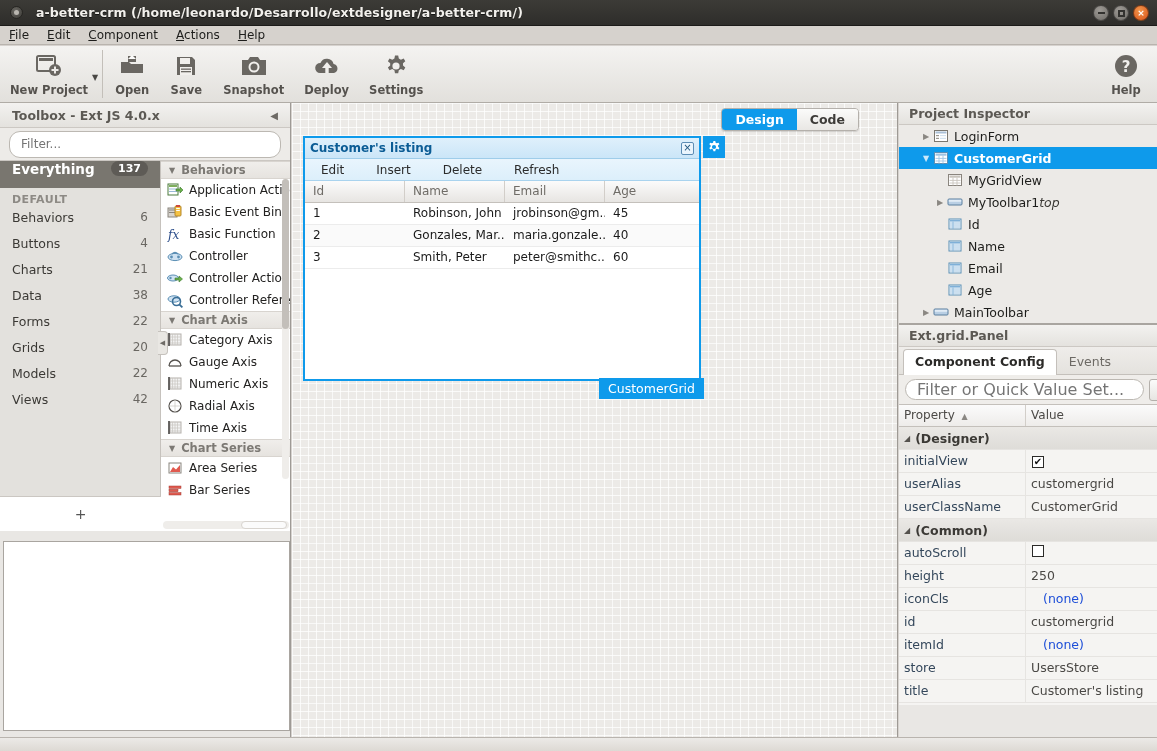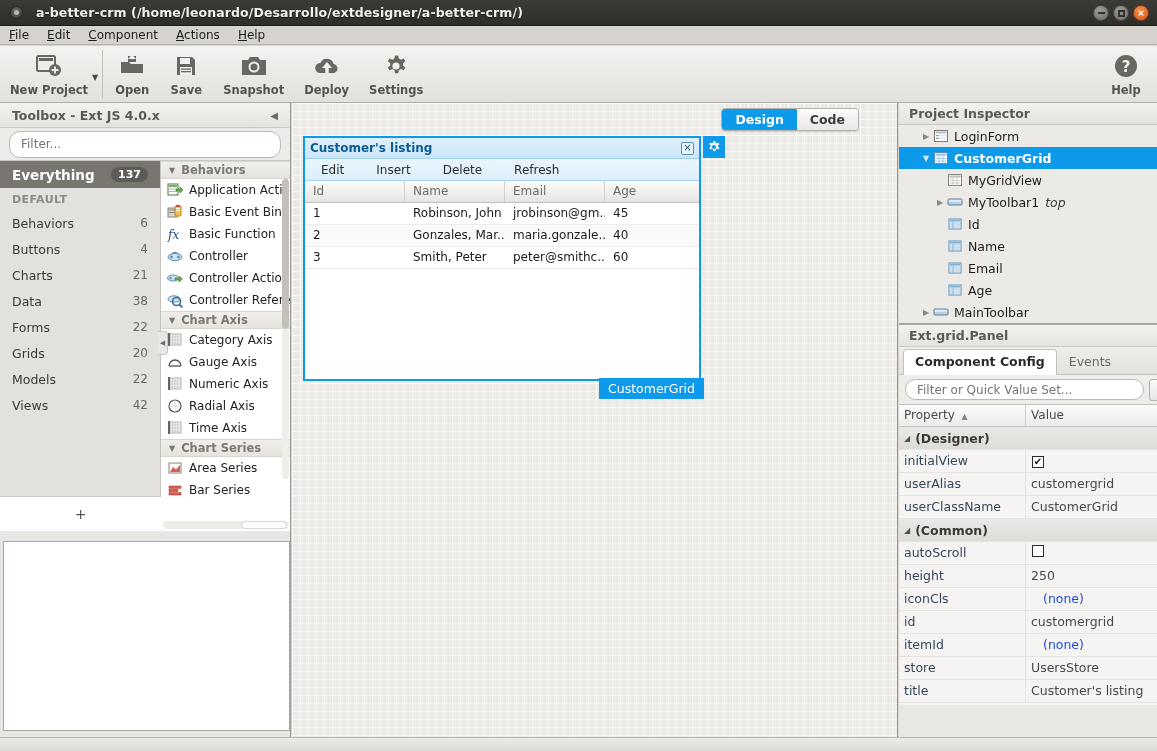--- a/index.html
+++ b/index.html
@@ -124,21 +124,21 @@
     font-size: 12px; color: #9b9893; padding: 0 11px;
     font-family: "DejaVu Sans", sans-serif; outline: none;
   }
   #toolbox-body { display: flex; height: 370px; }
 
   #cat-col {
     width: 161px; background: #e3e1dd; position: relative;
     border-right: 1px solid #c6c2bd;
   }
   .cat-row {
-    height: 26px; display: flex; align-items: center; padding: 0 12px;
+    height: 26px; display: flex; align-items: flex-start; padding: 0 12px;
     font-size: 12.5px; color: #3b3935;
     font-family: "DejaVu Sans", sans-serif;
   }
   .cat-row.active {
     background: #79766f; color: #fff; font-weight: bold; font-size: 13.5px;
     height: 27px;
   }
   .cat-row .cnt { margin-left: auto; font-size: 12px; color: #6a6762; }
   .cat-row.active .cnt {
     background: #5e5b56; color: #fff; border-radius: 8px;
@@ -313,21 +313,21 @@
   }
   .tnode {
     height: 22px; display: flex; align-items: center;
     font-size: 12.5px; color: #1d1d1b;
     font-family: "DejaVu Sans", sans-serif; white-space: nowrap;
   }
   .tnode.sel { background: #0e9aeb; color: #fff; font-weight: bold; }
   .tnode .arw { width: 14px; font-size: 8px; color: #8a8782; text-align: center; flex:0 0 auto;}
   .tnode.sel .arw { color: #cbe9fb; }
   .tnode .tic { width: 16px; height: 16px; margin-right: 5px; flex: 0 0 auto; display:block;}
-  .tnode .tsub { font-style: italic; margin-left: 6px; color: #3b3935; font-weight: normal;}
+  .tnode .tsub { font-style: italic; color: #3b3935; font-weight: normal;}
   .tnode .tbadge {
     margin-left: auto; margin-right: 20px;
     background: linear-gradient(to bottom, #49b5f2, #1f9fe8);
     border: 1px solid #0b83c9; border-radius: 3px;
     color: #fff; font-size: 10.5px; font-weight: bold; padding: 0 6px;
   }
   #pi-scroll {
     position: absolute; right: 3px; top: 4px; width: 9px; height: 190px;
     background: #f7f6f4; border-radius: 5px;
   }
@@ -360,21 +360,21 @@
     display: flex; align-items: center; justify-content: center;
     font-size: 8px; color: #4a4845;
   }
   #cc-filterbar {
     height: 30px; display: flex; align-items: center; gap: 5px;
     padding: 0 6px; background: #efedea; border-bottom: 1px solid #c4c0bb;
   }
   #cc-filter {
     flex: 1; height: 21px; border-radius: 11px;
     border: 1px solid #bcb8b2; background: #fff;
-    font-size: 12px; color: #9b9893; padding: 0 11px;
+    font-size: 16px; color: #9b9893; padding: 0 11px;
     font-family: "DejaVu Sans", sans-serif; outline: none;
   }
   #cc-add {
     width: 46px; height: 22px;
     background: linear-gradient(to bottom, #fbfbfa, #e7e5e2);
     border: 1px solid #b4b0ab; border-radius: 3px;
     font-size: 12px; color: #9d9a95;
     display: flex; align-items: center; justify-content: center;
     font-family: "DejaVu Sans", sans-serif;
   }

